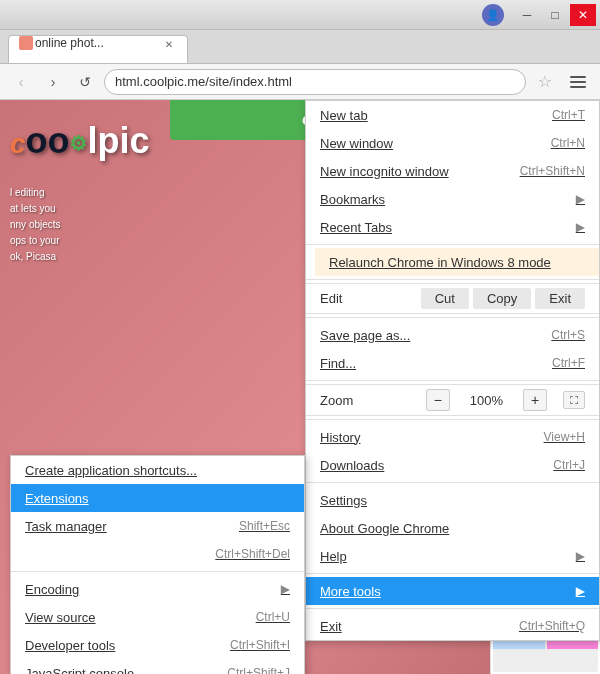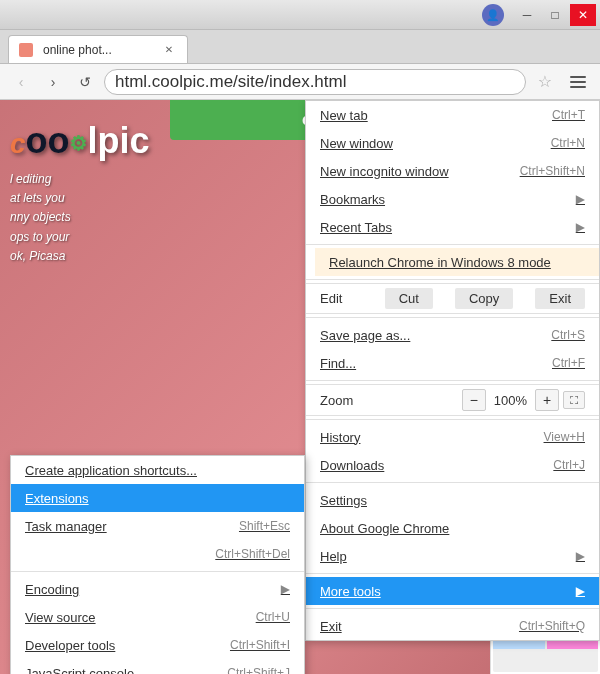--- a/index.html
+++ b/index.html
@@ -51,29 +51,29 @@
       display: flex;
       align-items: flex-end;
       padding-left: 8px;
       border-bottom: 1px solid #bbb;
       position: relative;
     }
     .tab {
       background: white;
       height: 28px;
       display: flex;
-      align-items: center;
+      align-items: flex-start;
       padding: 0 10px;
       border-radius: 4px 4px 0 0;
       border: 1px solid #bbb;
       border-bottom: none;
       font-size: 12px;
       color: #333;
       min-width: 180px;
-      gap: 10px;
+      gap: 2px;
     }
     .tab-favicon {
       width: 14px;
       height: 14px;
       background: #e87;
       border-radius: 2px;
       flex-shrink: 0;
     }
     .tab-close {
       margin-left: auto;
@@ -112,21 +112,21 @@
       border-radius: 50%;
     }
     .nav-btn.disabled { color: #bbb; cursor: default; }
 
     .omnibox {
       flex: 1;
       height: 26px;
       border: 1px solid #bbb;
       border-radius: 13px;
       padding: 0 10px;
-      font-size: 17px;
+      font-size: 13px;
       color: #333;
       background: white;
       outline: none;
     }
     .star-btn {
       width: 26px;
       height: 26px;
       border: none;
       background: transparent;
       cursor: pointer;
@@ -177,27 +177,26 @@
       top: 20px;
       left: 10px;
       font-size: 36px;
       font-weight: bold;
       color: white;
       text-shadow: 2px 2px 4px rgba(0,0,0,0.5);
     }
 
     .page-text {
       position: absolute;
-      top: 70px;
+      top: 85px;
       left: 10px;
       color: white;
-      font-size: 12px;
+      font-size: 10px;
       line-height: 1.6;
       text-shadow: 1px 1px 2px rgba(0,0,0,0.5);
-      font-style: italic;
     }
 
     
     .thumb-strip {
       position: absolute;
       top: 0;
       right: 0;
       width: 110px;
       height: 100%;
       background: white;
@@ -309,31 +308,31 @@
       flex: 1;
     }
     .edit-btn {
       padding: 3px 14px;
       border: none;
       background: #e8e8e8;
       border-radius: 2px;
       cursor: pointer;
       font-size: 13px;
       color: #333;
-      margin-left: 22px;
+      margin-left: 4px;
     }
 
     
     .zoom-row {
       display: flex;
       align-items: center;
       padding: 4px 14px;
       border-top: 1px solid #e0e0e0;
       border-bottom: 1px solid #e0e0e0;
-      gap: 4px;
+      gap: 16px;
     }
     .zoom-label { font-size: 13px; color: #333; flex: 1; }
     .zoom-btn {
       width: 24px;
       height: 22px;
       border: 1px solid #ccc;
       background: #f5f5f5;
       cursor: pointer;
       font-size: 14px;
       display: flex;

